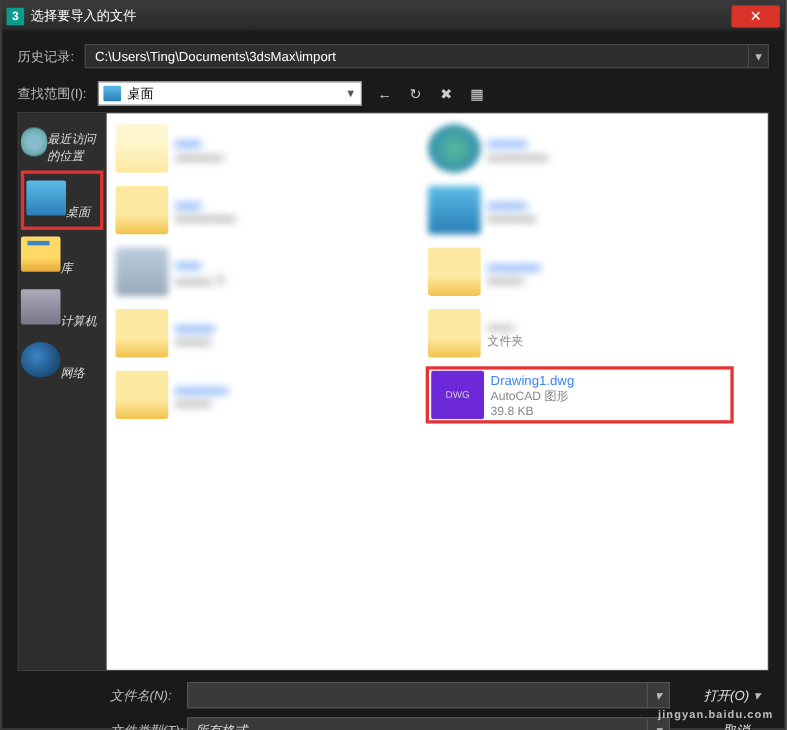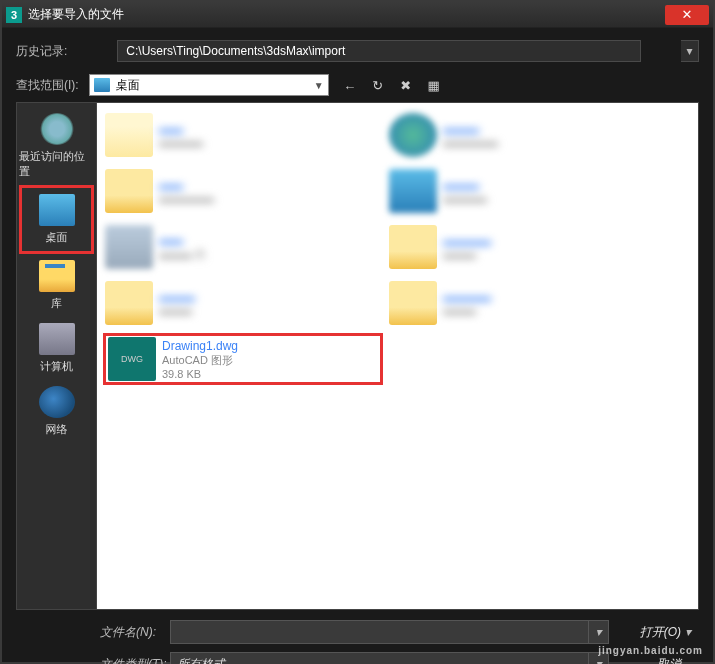--- a/index.html
+++ b/index.html
@@ -7,58 +7,58 @@
     
     .window { width: 715px; height: 664px; background: #1a1a1a; border: 2px solid #3a3a3a; position: relative; }
     
     .titlebar { height: 26px; background: linear-gradient(#3a3a3a, #2a2a2a); display: flex; align-items: center; padding: 0 4px; border-bottom: 1px solid #222; }
     .app-icon { width: 16px; height: 16px; background: #0b9b8e; color: #fff; font-weight: bold; font-size: 11px; display: flex; align-items: center; justify-content: center; margin-right: 6px; }
     .window-title { color: #fff; flex: 1; font-size: 12px; }
     .close-btn { width: 44px; height: 20px; background: #d9332a; color: #fff; display: flex; align-items: center; justify-content: center; font-size: 13px; cursor: pointer; border-radius: 2px; }
     
     .content { padding: 12px 14px 0 14px; height: calc(100% - 26px); }
     
-    .history-row { display: flex; align-items: center; margin-bottom: 12px; gap: 40px; }
+    .history-row { display: flex; align-items: center; margin-bottom: 12px; }
     .history-label { color: #bbb; margin-right: 10px; }
     .history-path { color: #fff; flex: 1; background: #2e2e2e; padding: 3px 8px; border: 1px solid #4a4a4a; }
     .history-arrow { width: 18px; text-align: center; color: #bbb; background: #2e2e2e; padding: 3px 0; border: 1px solid #4a4a4a; border-left: none; }
     
     .lookin-row { display: flex; align-items: center; margin-bottom: 6px; }
     .lookin-label { color: #bbb; margin-right: 10px; }
     .lookin-dd { display: flex; align-items: center; width: 240px; background: #fff; border: 1px solid #888; height: 22px; padding: 0 4px; }
     .dd-icon { width: 16px; height: 14px; background: linear-gradient(#5bbce8, #2a7fb8); margin-right: 6px; border-radius: 1px; }
     .dd-text { flex: 1; color: #000; }
     .dd-arrow { color: #555; font-size: 10px; }
     .toolbar-btns { display: flex; margin-left: 10px; gap: 6px; }
     .tb-btn { width: 22px; height: 20px; color: #ccc; display: flex; align-items: center; justify-content: center; font-size: 13px; cursor: pointer; }
     
     .main-area { display: flex; height: 508px; border: 1px solid #444; }
     
     .sidebar { width: 80px; background: #2e2e2e; border-right: 1px solid #444; display: flex; flex-direction: column; padding-top: 4px; }
-    .sb-item { display: flex; flex-direction: column; align-items: center; padding: 6px 2px; color: #ddd; font-size: 11px; cursor: pointer; }
+    .sb-item { display: flex; flex-direction: row; align-items: flex-end; padding: 6px 2px; color: #ddd; font-size: 11px; cursor: pointer; font-style: italic; }
     .sb-item.selected { border: 3px solid #e63232; margin: 0 2px; }
     .sb-icon { width: 36px; height: 32px; margin-bottom: 4px; display: flex; align-items: center; justify-content: center; }
     .icon-recent { background: radial-gradient(circle, #8bc 30%, #6aa 60%, transparent 70%); border-radius: 50%; }
     .icon-desktop { background: linear-gradient(#5bbce8, #2a7fb8); border-radius: 2px; }
     .icon-library { background: linear-gradient(#ffd966 60%, #e8a83a); border-radius: 2px; position: relative; }
     .icon-library::before { content: ''; position: absolute; left: 6px; top: 4px; width: 20px; height: 4px; background: #3a85c6; }
     .icon-computer { background: linear-gradient(#aab, #778); border-radius: 2px; }
     .icon-network { background: radial-gradient(circle at 40% 40%, #3d85c6, #1a4d7a 70%); border-radius: 50%; }
     
     .file-area { flex: 1; background: #fff; position: relative; overflow: hidden; }
     .file-grid { display: flex; flex-wrap: wrap; padding: 6px; gap: 4px; }
     .file-item { width: 280px; height: 52px; display: flex; align-items: center; padding: 2px; }
     .file-item.highlighted { border: 3px solid #e63232; }
     .fi-icon { width: 48px; height: 44px; margin-right: 6px; flex-shrink: 0; }
     .fi-folder { background: linear-gradient(#fde9a1 60%, #f2c24d); border-radius: 3px; }
     .fi-folder-open { background: linear-gradient(#fff7d1 30%, #fde9a1); border-radius: 3px; }
     .fi-generic { filter: blur(3px); background: linear-gradient(#bcd, #9ab); border-radius: 3px; }
     .fi-blue { filter: blur(3px); background: linear-gradient(#5bbce8, #2a7fb8); border-radius: 3px; }
     .fi-globe { filter: blur(3px); background: radial-gradient(circle, #5b9, #2a7fb8); border-radius: 50%; }
-    .fi-dwg { background: #0f766e; border-radius: 2px; display: flex; align-items: center; justify-content: center; color: #ccc; font-size: 9px; text-align: center; }
+    .fi-dwg { background: #6d28d9; border-radius: 2px; display: flex; align-items: center; justify-content: center; color: #ccc; font-size: 9px; text-align: center; }
     .fi-text { display: flex; flex-direction: column; font-size: 12px; }
     .fi-name { color: #3b82f6; }
     .fi-sub { color: #888; font-size: 11px; }
     .fi-blur { filter: blur(4px); color: #999; }
     
     .bottom-rows { margin-top: 10px; padding-left: 84px; }
     .bottom-row { display: flex; align-items: center; margin-bottom: 8px; font-style: italic; }
     .br-label { color: #bbb; width: 70px; }
     .br-field { flex: 1; background: #3a3a3a; border: 1px solid #555; height: 24px; color: #ddd; padding: 0 6px; display: flex; align-items: center; }
     .br-arrow { width: 20px; height: 24px; background: #3a3a3a; border: 1px solid #555; border-left: none; color: #bbb; display: flex; align-items: center; justify-content: center; }
@@ -170,20 +170,27 @@
           </div>
           <div class="file-item">
             <div class="fi-icon fi-folder"></div>
             <div class="fi-text fi-blur">
                 <span class="fi-name">▬▬▬</span>
                 <span class="fi-sub">▬▬▬</span>
               </div>
           </div>
           <div class="file-item">
             <div class="fi-icon fi-folder"></div>
+            <div class="fi-text">
+                <span class="fi-name fi-blur">▬▬</span>
+                <span class="fi-sub">文件夹</span>
+              </div>
+          </div>
+          <div class="file-item">
+            <div class="fi-icon fi-folder"></div>
             <div class="fi-text fi-blur">
                 <span class="fi-name">▬▬▬▬</span>
                 <span class="fi-sub">▬▬▬</span>
               </div>
           </div>
           <div class="file-item highlighted">
             <div class="fi-icon fi-dwg">DWG</div>
             <div class="fi-text">
               <span class="fi-name">Drawing1.dwg</span>
               <span class="fi-sub">AutoCAD 图形</span>

